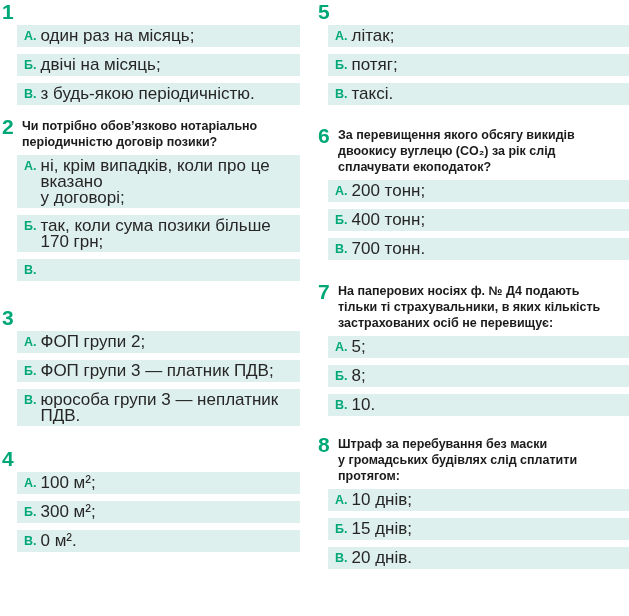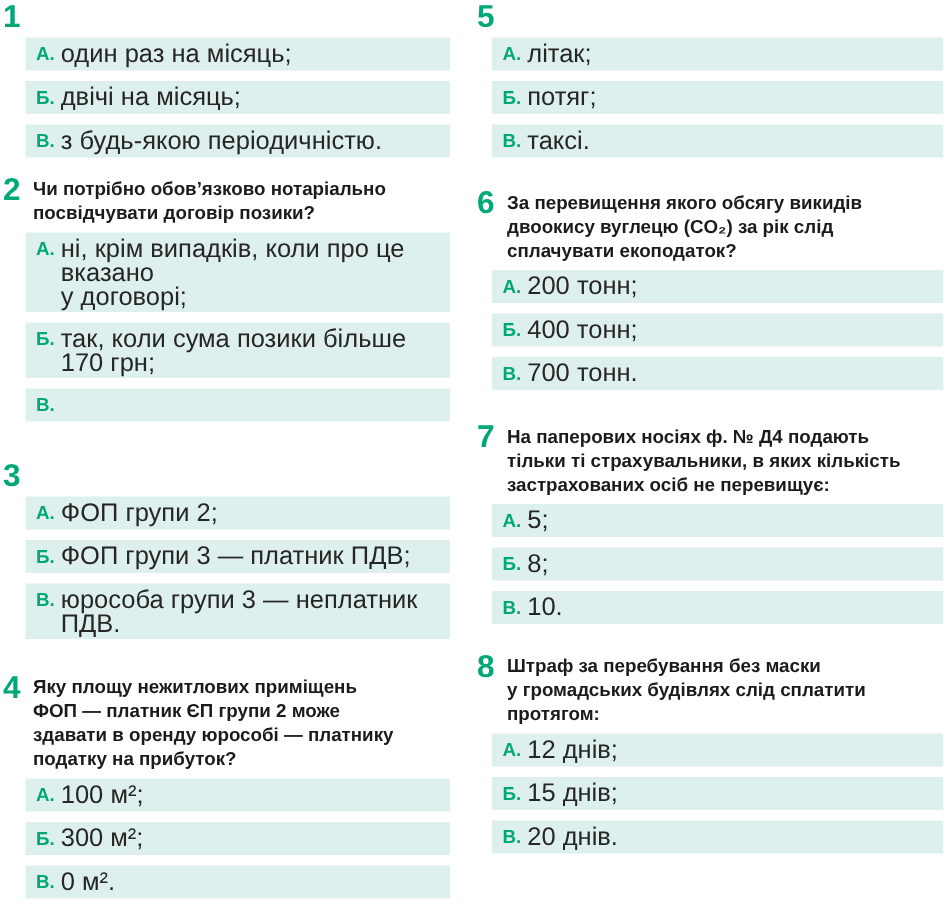--- a/index.html
+++ b/index.html
@@ -95,21 +95,21 @@
         <span class="opt-letter">В.</span>
         <span class="opt-text">з будь-якою періодичністю.</span>
       </div>
     </div>
   </div>
 
   <div class="question q2">
     <div class="q-head">
       <span class="q-num">2</span>
       <div class="q-text">Чи потрібно обов’язково нотаріально
-посвідчувати договір позики?</div>
+періодичністю договір позики?</div>
     </div>
     <div class="options">
       <div class="option">
         <span class="opt-letter">А.</span>
         <span class="opt-text">ні, крім випадків, коли про це вказано
 у договорі;</span>
       </div>
       <div class="option">
         <span class="opt-letter">Б.</span>
         <span class="opt-text">так, коли сума позики більше 170 грн;</span>
@@ -136,24 +136,20 @@
       <div class="option">
         <span class="opt-letter">В.</span>
         <span class="opt-text">юрособа групи 3 — неплатник ПДВ.</span>
       </div>
     </div>
   </div>
 
   <div class="question q4">
     <div class="q-head">
       <span class="q-num">4</span>
-      <div class="q-text">Яку площу нежитлових приміщень
-ФОП — платник ЄП групи 2 може
-здавати в оренду юрособі — платнику
-податку на прибуток?</div>
     </div>
     <div class="options">
       <div class="option">
         <span class="opt-letter">А.</span>
         <span class="opt-text">100 м²;</span>
       </div>
       <div class="option">
         <span class="opt-letter">Б.</span>
         <span class="opt-text">300 м²;</span>
       </div>
@@ -237,21 +233,21 @@
   <div class="question q8">
     <div class="q-head">
       <span class="q-num">8</span>
       <div class="q-text">Штраф за перебування без маски
 у громадських будівлях слід сплатити
 протягом:</div>
     </div>
     <div class="options">
       <div class="option">
         <span class="opt-letter">А.</span>
-        <span class="opt-text">12 днів;</span>
+        <span class="opt-text">10 днів;</span>
       </div>
       <div class="option">
         <span class="opt-letter">Б.</span>
         <span class="opt-text">15 днів;</span>
       </div>
       <div class="option">
         <span class="opt-letter">В.</span>
         <span class="opt-text">20 днів.</span>
       </div>
     </div>

